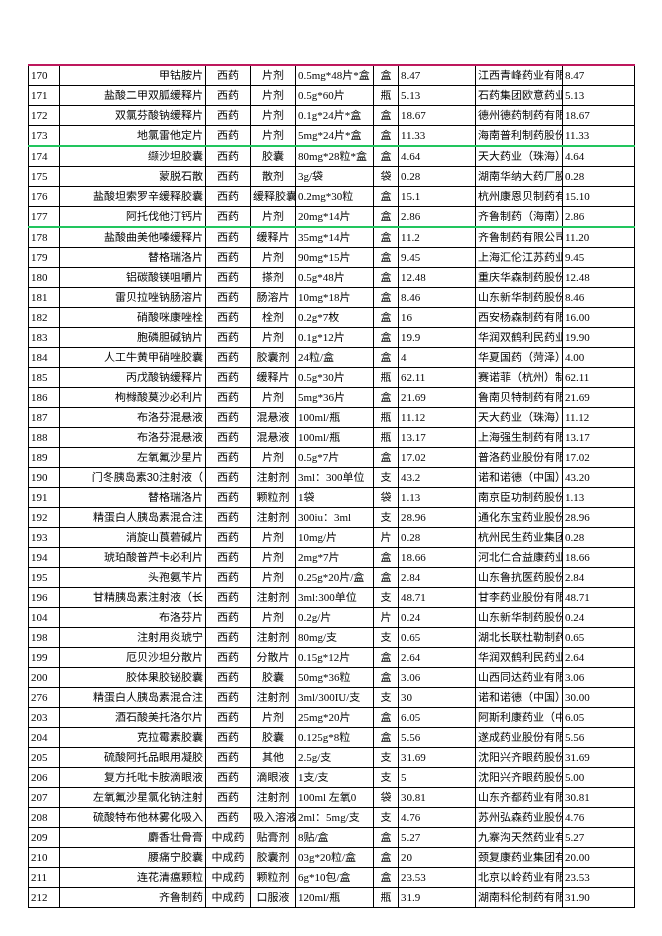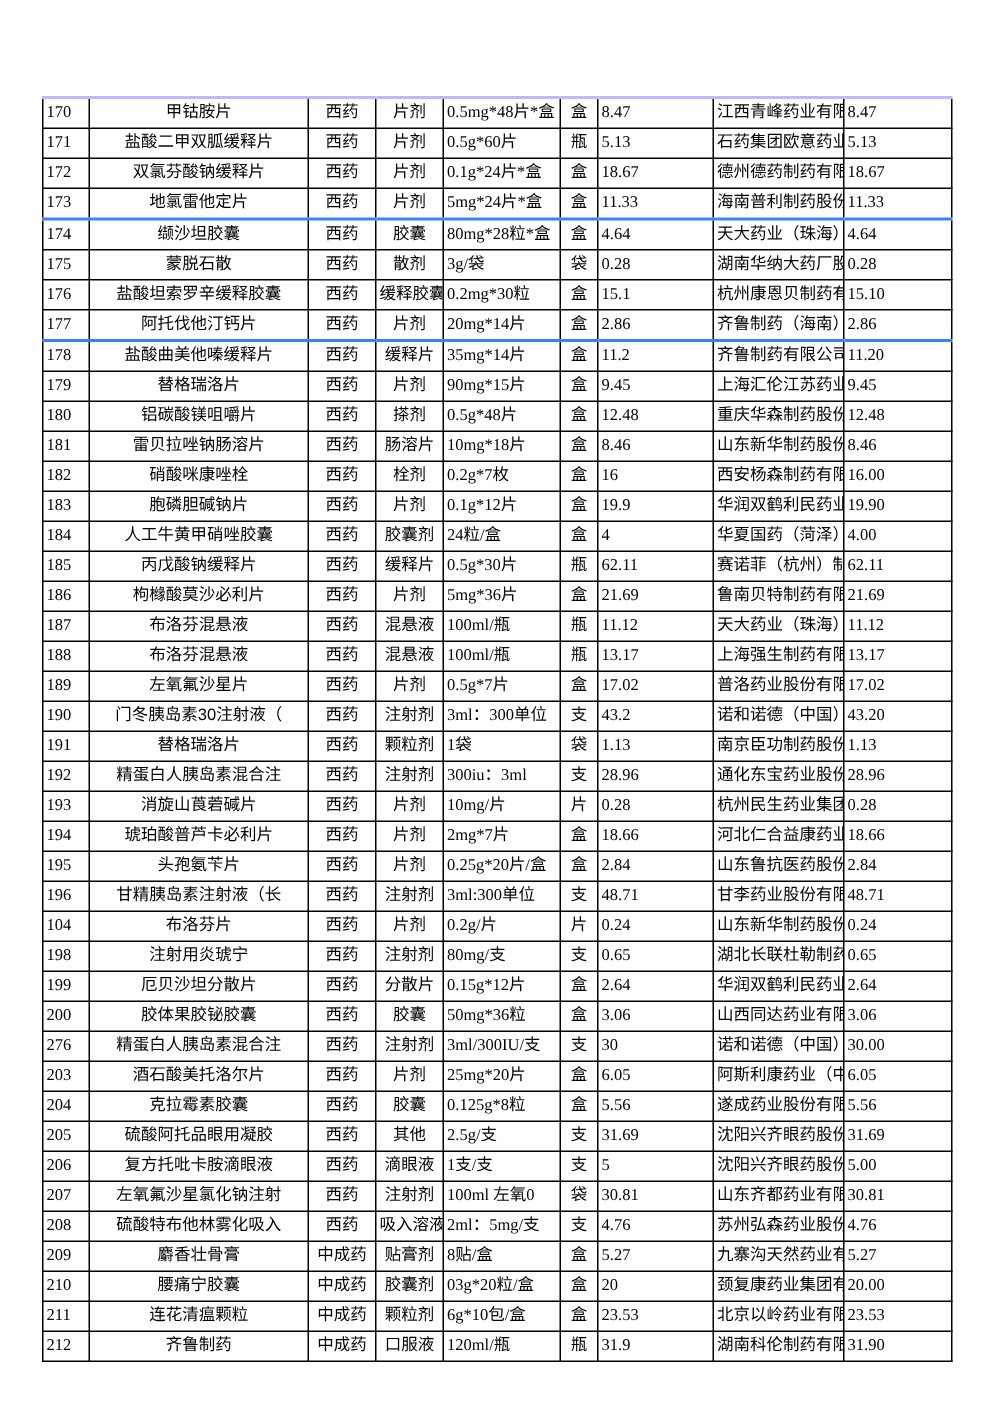--- a/index.html
+++ b/index.html
@@ -49,21 +49,21 @@
   col.c-maker  { width: 87px; }
   col.c-price2 { width: 72px; }
 
   td.idx {
     text-align: left;
     padding-left: 4px;
     font-family: "Liberation Serif", "DejaVu Serif", serif;
     font-size: 11.5px;
   }
   td.name {
-    text-align: center;
+    text-align: right;
     padding-left: 4px;
   }
   td.cat, td.form, td.unit {
     text-align: center;
   }
   td.spec {
     text-align: left;
     padding-left: 3px;
     font-family: "Liberation Serif", "DejaVu Serif", serif;
     font-size: 11px;
@@ -74,24 +74,24 @@
     padding-left: 5px;
     font-family: "Liberation Serif", "DejaVu Serif", serif;
     font-size: 11.5px;
   }
   td.maker {
     text-align: left;
     padding-left: 2px;
   }
   
   tr.sep-above td {
-    border-top: 2px solid #3b82f6;
+    border-top: 2px solid #22c55e;
   }
   tr:first-child td {
-    border-top: 2px solid #c4b5fd;
+    border-top: 2px solid #be185d;
   }
 </style>
 </head>
 <body>
 
 <div class="sheet">
   <table class="price-table">
     <colgroup>
       <col class="c-idx">
       <col class="c-name">

